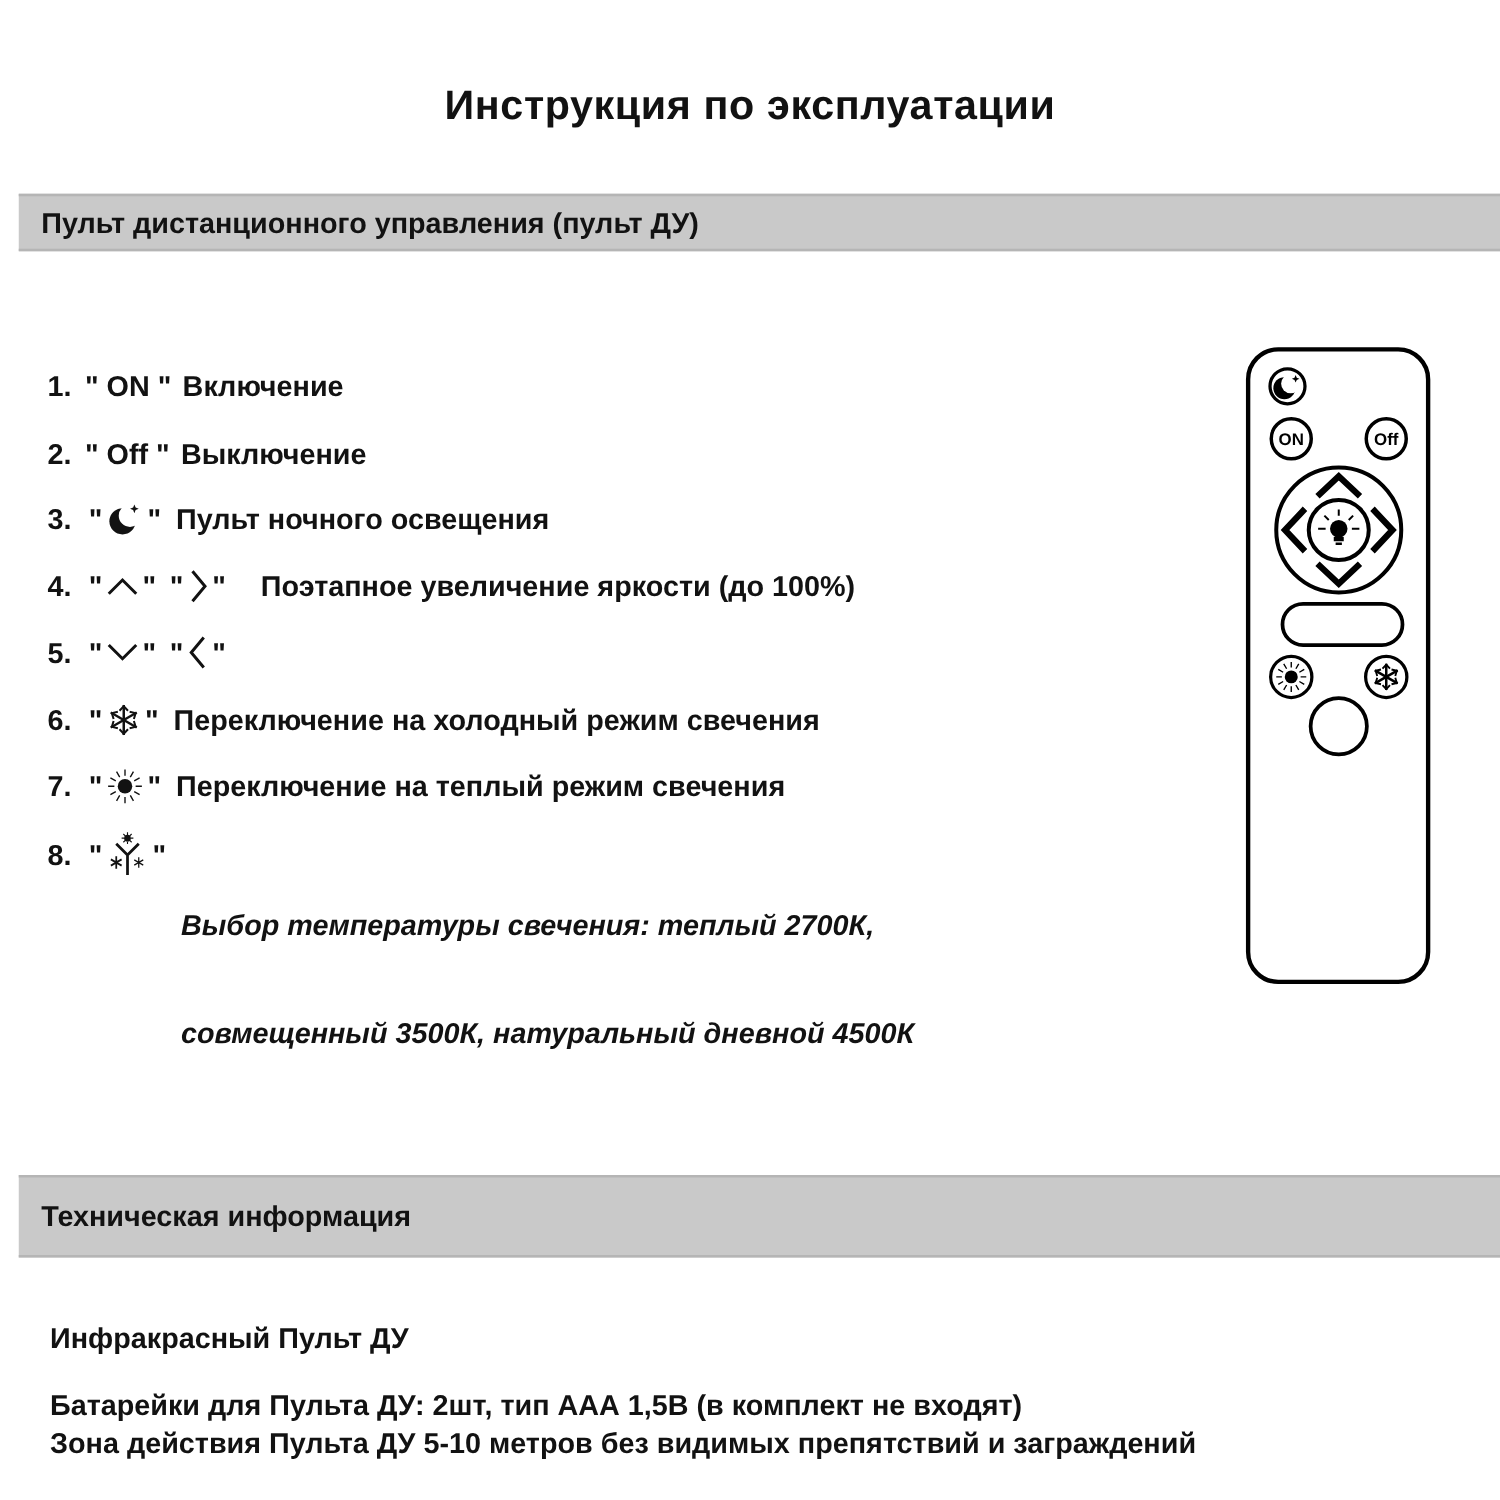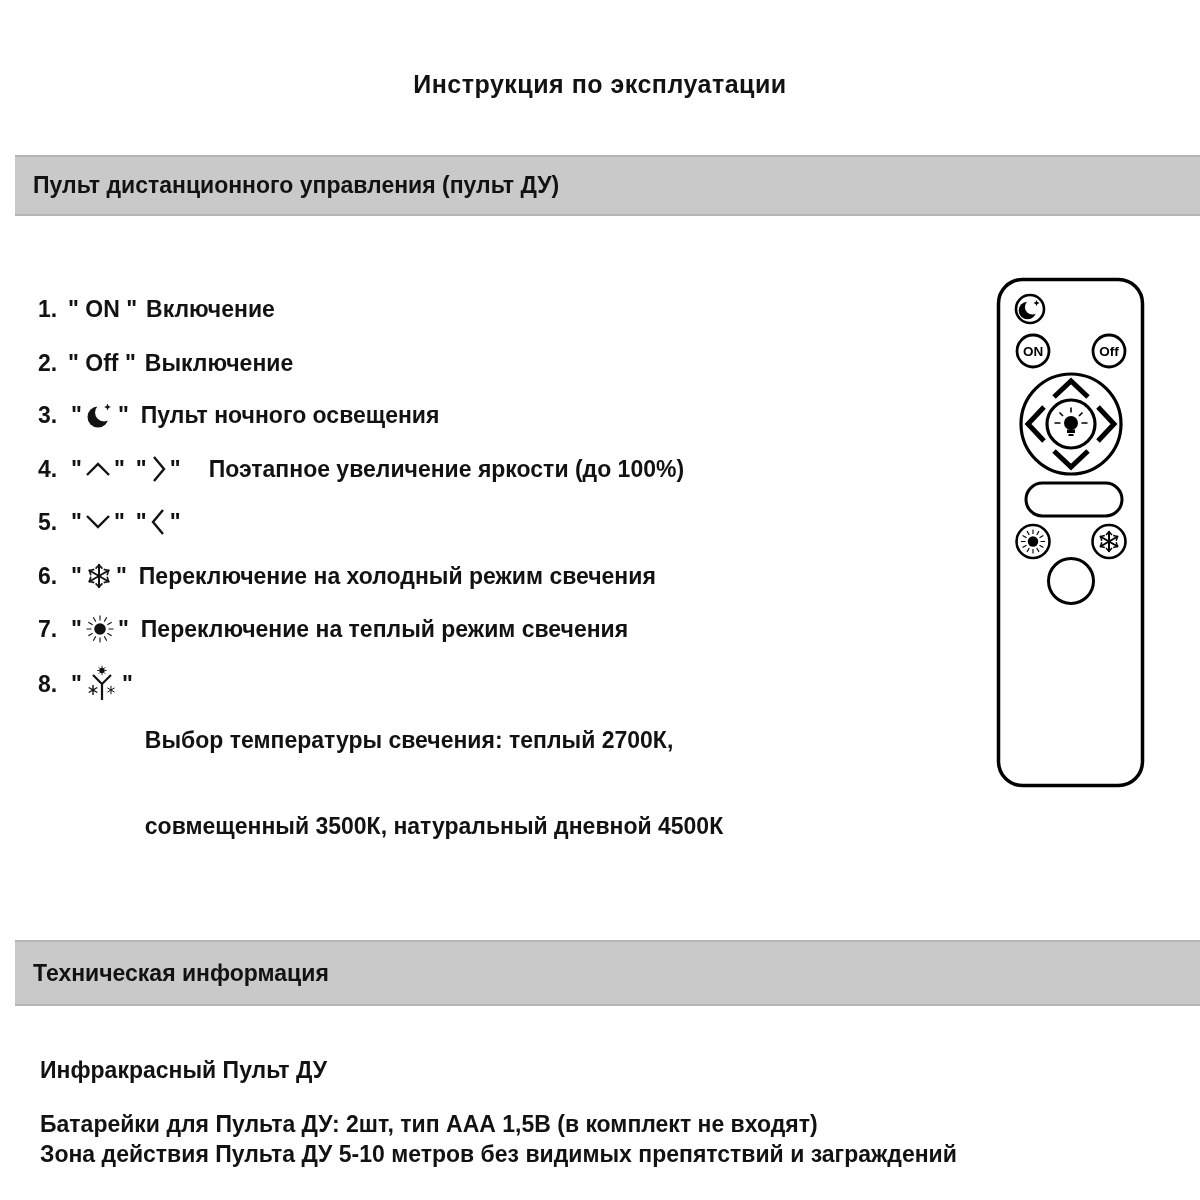--- a/index.html
+++ b/index.html
@@ -3,45 +3,45 @@
 <meta charset="utf-8">
 <style>
   html,body{margin:0;padding:0;}
   body{
     width:1200px;height:1200px;position:relative;overflow:hidden;
     background:#ffffff;color:#121212;
     font-family:"Liberation Sans",sans-serif;font-weight:bold;
   }
   .page-title{
     position:absolute;top:66px;left:0;width:100%;text-align:center;
-    font-size:25px;line-height:36px;margin:0;letter-spacing:0.5px;
+    font-size:33px;line-height:36px;margin:0;letter-spacing:0.5px;
   }
   .section-bar{
     position:absolute;left:15px;right:0;background:#c9c9c9;
     border-top:2px solid #b5b5b5;border-bottom:2px solid #b5b5b5;
     display:flex;align-items:center;padding-left:18px;box-sizing:border-box;
     font-size:23px;
   }
-  .bar-remote{top:155px;height:61px;}
+  .bar-remote{top:155px;height:46px;}
   .bar-tech{top:940px;height:66px;}
   .item{
     position:absolute;left:38px;height:36px;
     display:flex;align-items:center;font-size:23px;
   }
   .item .num{width:30px;flex:0 0 auto;}
   .item .q{margin:0 3px;white-space:pre;}
   .item .sym{white-space:pre;}
   .item .lbl{margin-left:9px;white-space:pre;}
   .item .lbl-far{margin-left:25px;}
   .item .grp2{margin-left:8px;}
   .item svg{display:block;}
   .item-8{height:auto;align-items:flex-start;}
   .item-8 .num,.item-8 .q{line-height:30px;}
   .item-8 .icon-wrap{margin-top:-4px;}
-  .lines{margin-left:9px;line-height:28.5px;white-space:pre;}
+  .lines{margin-left:9px;line-height:28.5px;white-space:pre;font-style:italic;}
   .tech-line{position:absolute;left:40px;font-size:23px;line-height:28px;margin-top:30px;}
   .tl-0{top:1026px;}
   .tl-1{top:1080px;}
   .tl-2{top:1110px;}
   .remote-wrap{position:absolute;left:996px;top:277px;}
   svg text{font-family:"Liberation Sans",sans-serif;}
 </style>
 </head>
 <body>
 

